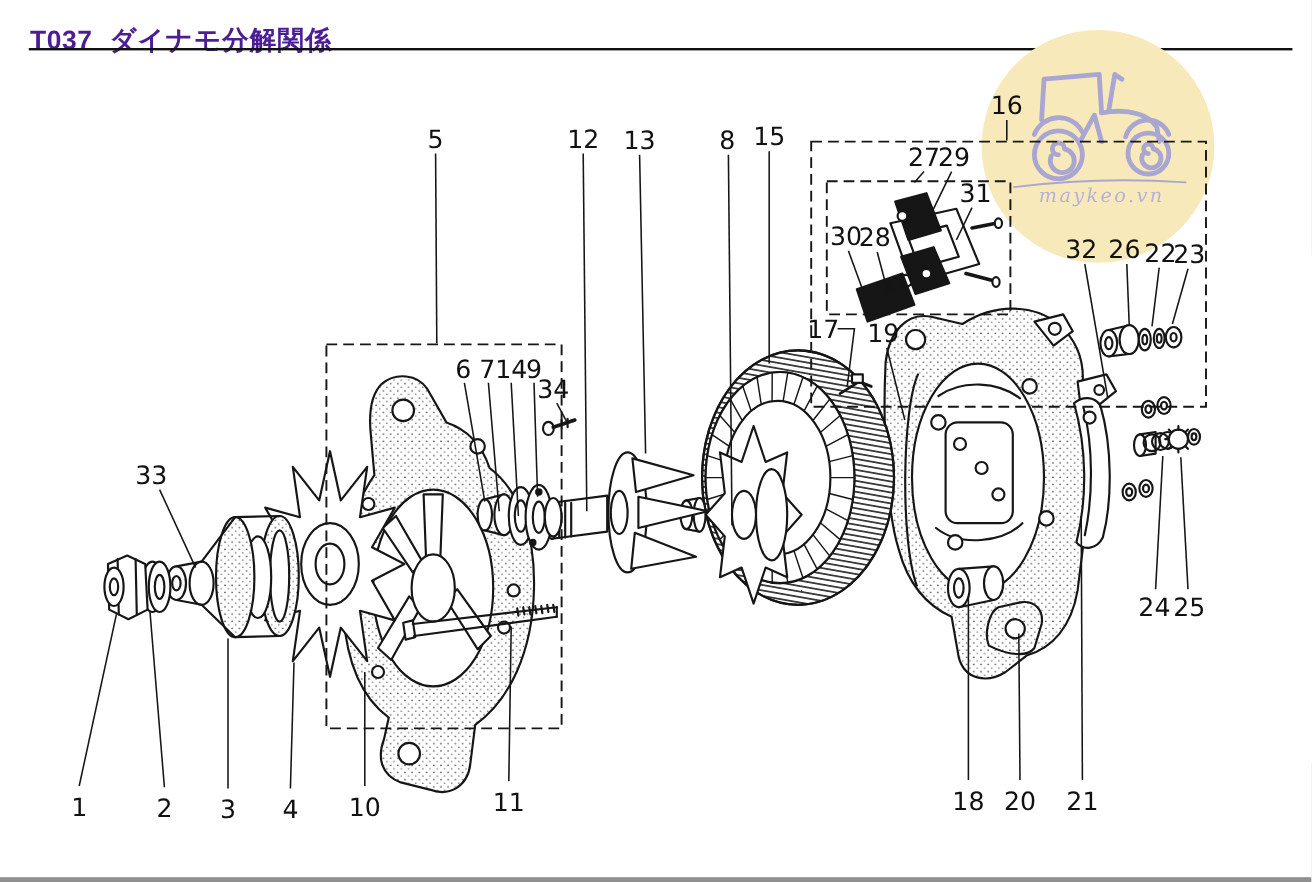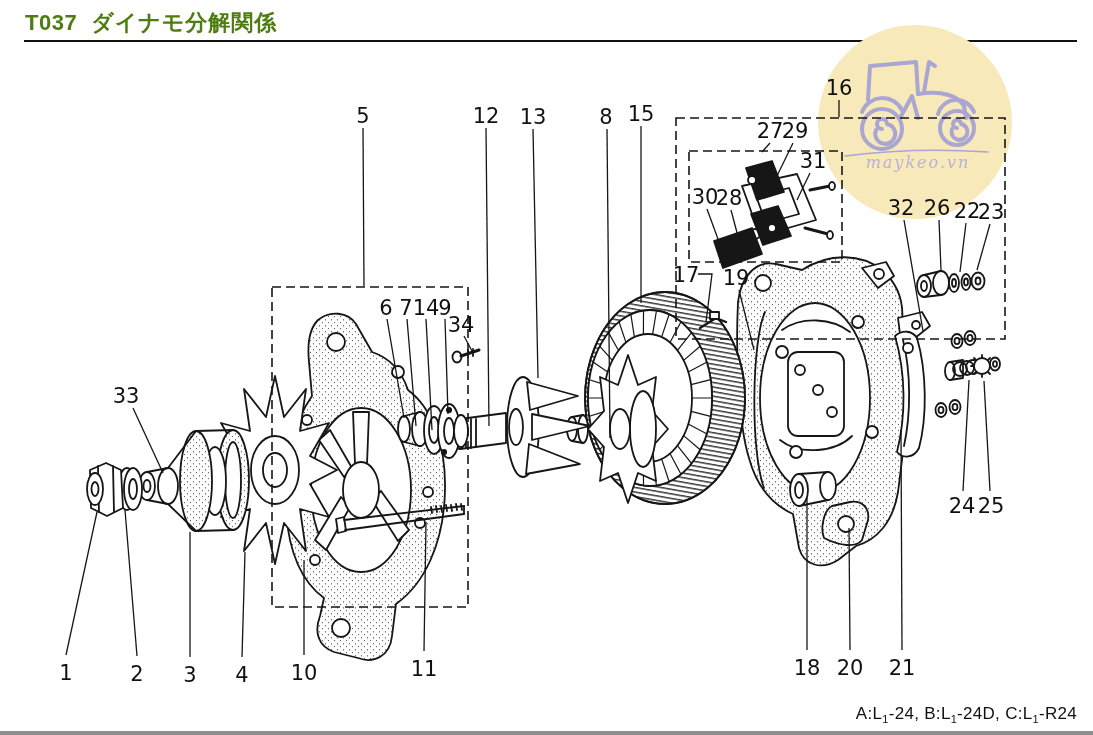--- a/index.html
+++ b/index.html
@@ -1,19 +1,19 @@
 <!DOCTYPE html>
 <html><head>
 <meta charset="utf-8">
 <style>
   html,body{margin:0;padding:0;background:#e8e8e8;}
   .page{position:relative;width:1093px;height:735px;background:#fff;overflow:hidden;
         font-family:"Liberation Sans","DejaVu Sans",sans-serif;}
   .bottom-scan-bar{position:absolute;left:0;right:0;bottom:0;height:4px;background:#8f8f8f;}
-  .title{position:absolute;left:25px;top:8px;font-size:22px;font-weight:bold;color:#4d7c0f;
+  .title{position:absolute;left:25px;top:19px;font-size:22px;font-weight:bold;color:#4c1d95;
          letter-spacing:.5px;white-space:nowrap;}
   .title .jp{margin-left:14px;letter-spacing:1px;}
   .title-rule{position:absolute;left:24px;top:40px;width:1053px;border-top:2.4px solid #111;}
   .pn-oval{position:absolute;left:526px;top:642px;width:128px;height:42px;border:2.2px solid #111;
            border-radius:50%;display:flex;align-items:center;justify-content:center;
            font-size:19px;color:#111;letter-spacing:.5px;}
   .footer{position:absolute;right:16px;top:704px;font-size:17px;color:#111;letter-spacing:.3px;}
   .footer sub{font-size:11px;}
   svg{position:absolute;left:0;top:0;}
   .dash-box{fill:none;stroke:#161616;stroke-width:1.6;stroke-dasharray:9 5;}
@@ -381,18 +381,15 @@
         <polyline points="902,650 901,430" class="leader"></polyline>
         <text x="902" y="675" class="part-num">21</text>
         <polyline points="963,491 969,380" class="leader"></polyline>
         <text x="962" y="513" class="part-num">24</text>
         <polyline points="990,491 984,381" class="leader"></polyline>
         <text x="991" y="513" class="part-num">25</text>
       </g>
   </svg>
 
 
-  <div class="footer">
-    <span>A:L</span><sub>1</sub><span>-24,  B:L</span><sub>1</sub><span>-24D,  C:L</span><sub>1</sub><span>-R24</span>
-  </div>
 
   <div class="bottom-scan-bar"></div>
 </div>
 
 </body></html>

